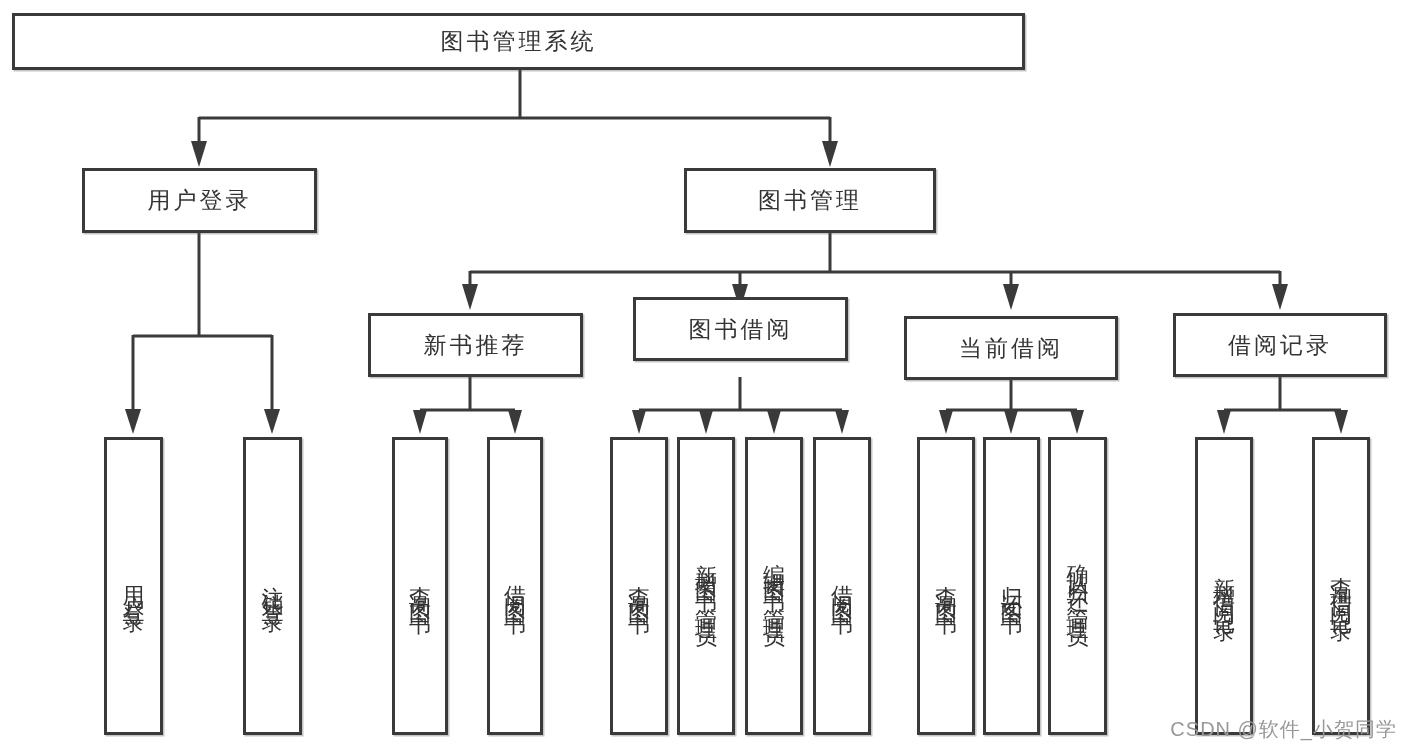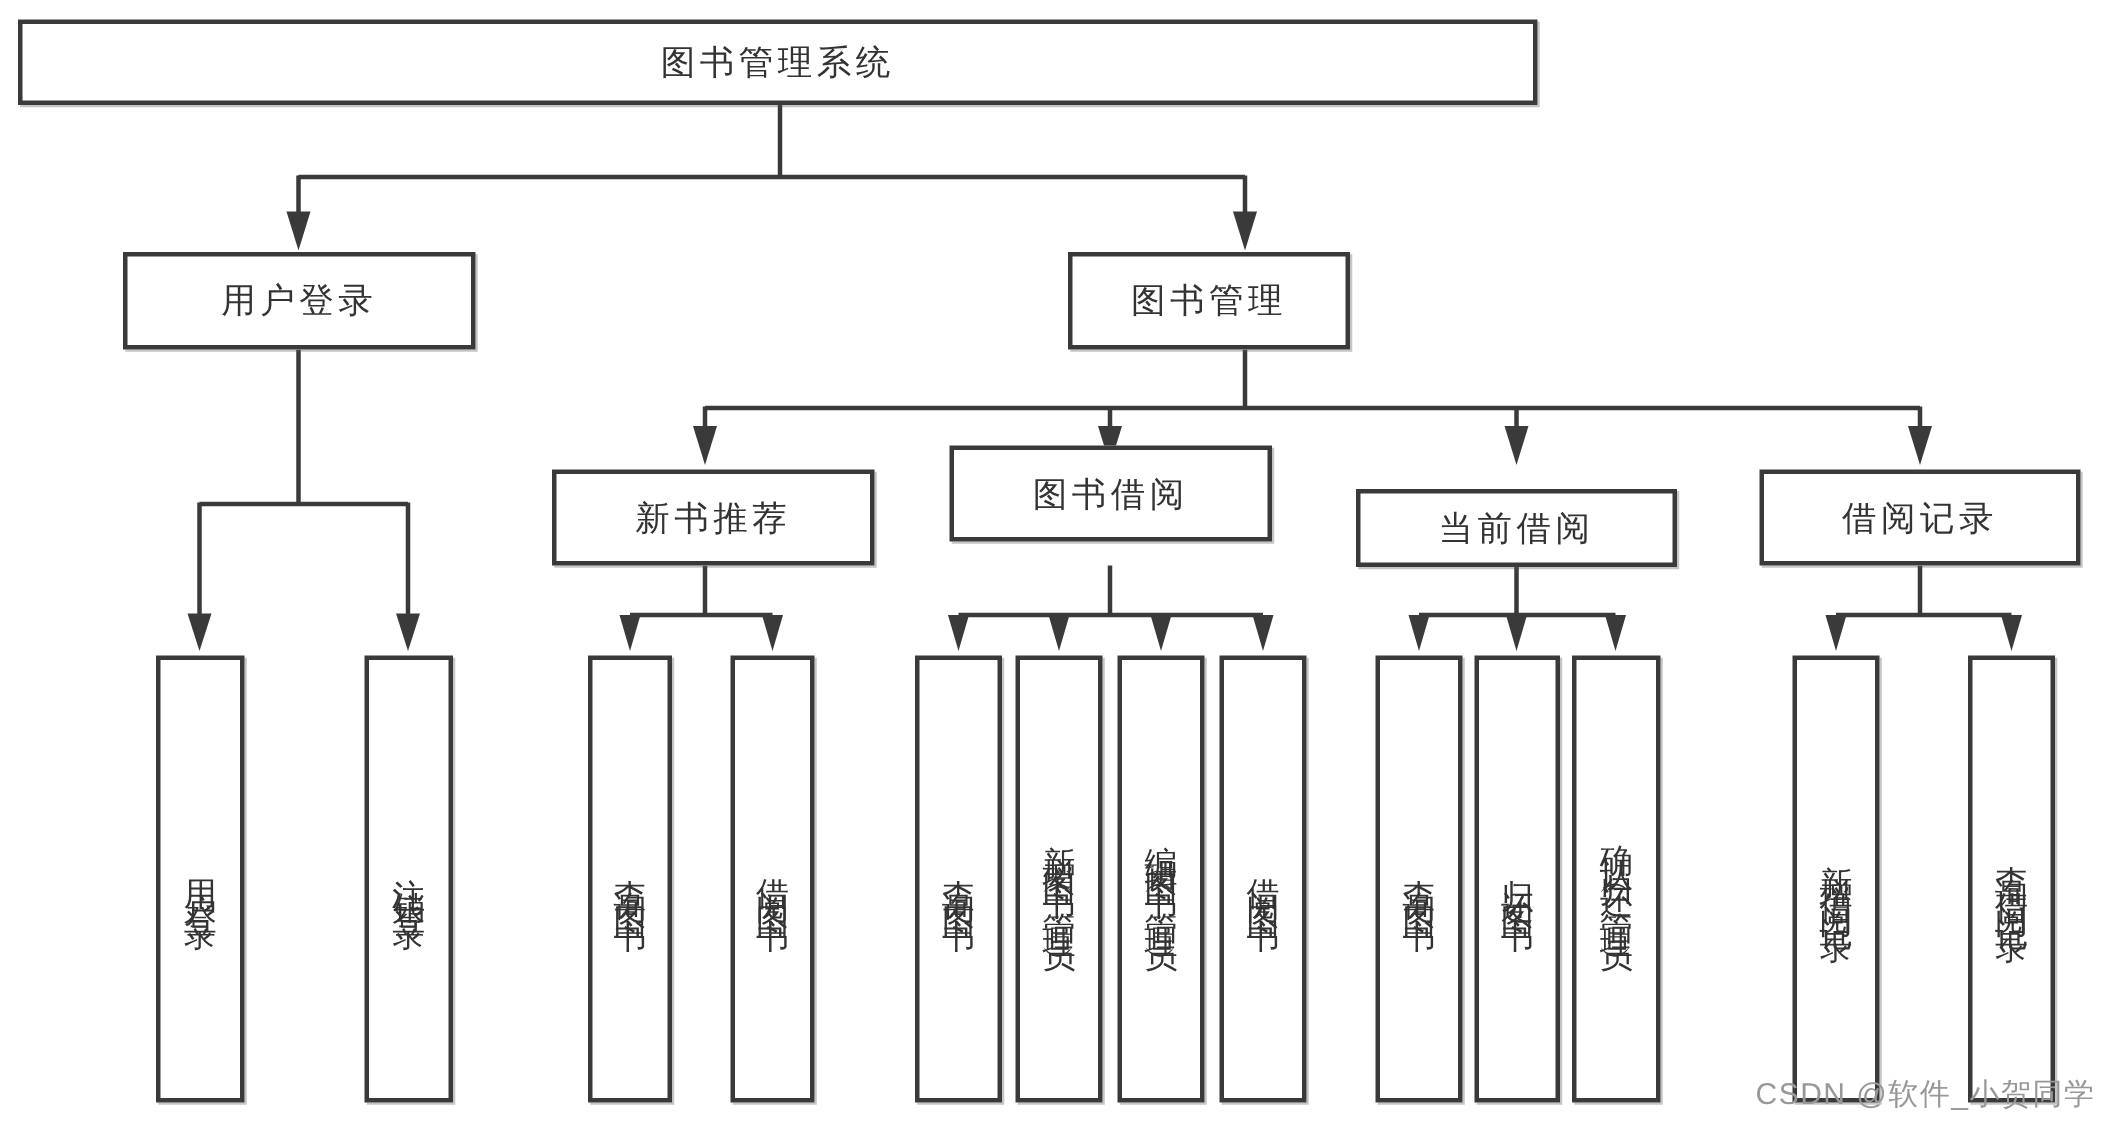--- a/index.html
+++ b/index.html
@@ -51,24 +51,24 @@
     bottom: 4px;
     font-size: 20px;
     letter-spacing: 1px;
     color: #989898;
     white-space: nowrap;
   }
 
   
   #n-root   { left: 12px;   top: 13px;  width: 1013px; height: 57px; }
   #n-login  { left: 82px;   top: 168px; width: 235px;  height: 65px; }
-  #n-mgmt   { left: 712px;  top: 168px; width: 188px;  height: 65px; }
+  #n-mgmt   { left: 684px;  top: 168px; width: 252px;  height: 65px; }
   #n-newrec { left: 368px;  top: 313px; width: 215px;  height: 64px; }
   #n-borrow { left: 633px;  top: 297px; width: 215px;  height: 64px; }
-  #n-curr   { left: 904px;  top: 326px; width: 214px;  height: 52px; }
+  #n-curr   { left: 904px;  top: 316px; width: 214px;  height: 64px; }
   #n-rec    { left: 1173px; top: 313px; width: 214px;  height: 64px; }
 
   .leaf { top: 437px; height: 298px; }
   #l-0  { left: 104px;  width: 59px; }
   #l-1  { left: 243px;  width: 59px; }
   #l-2  { left: 392px;  width: 56px; }
   #l-3  { left: 487px;  width: 56px; }
   #l-4  { left: 610px;  width: 58px; }
   #l-5  { left: 677px;  width: 58px; }
   #l-6  { left: 745px;  width: 58px; }

